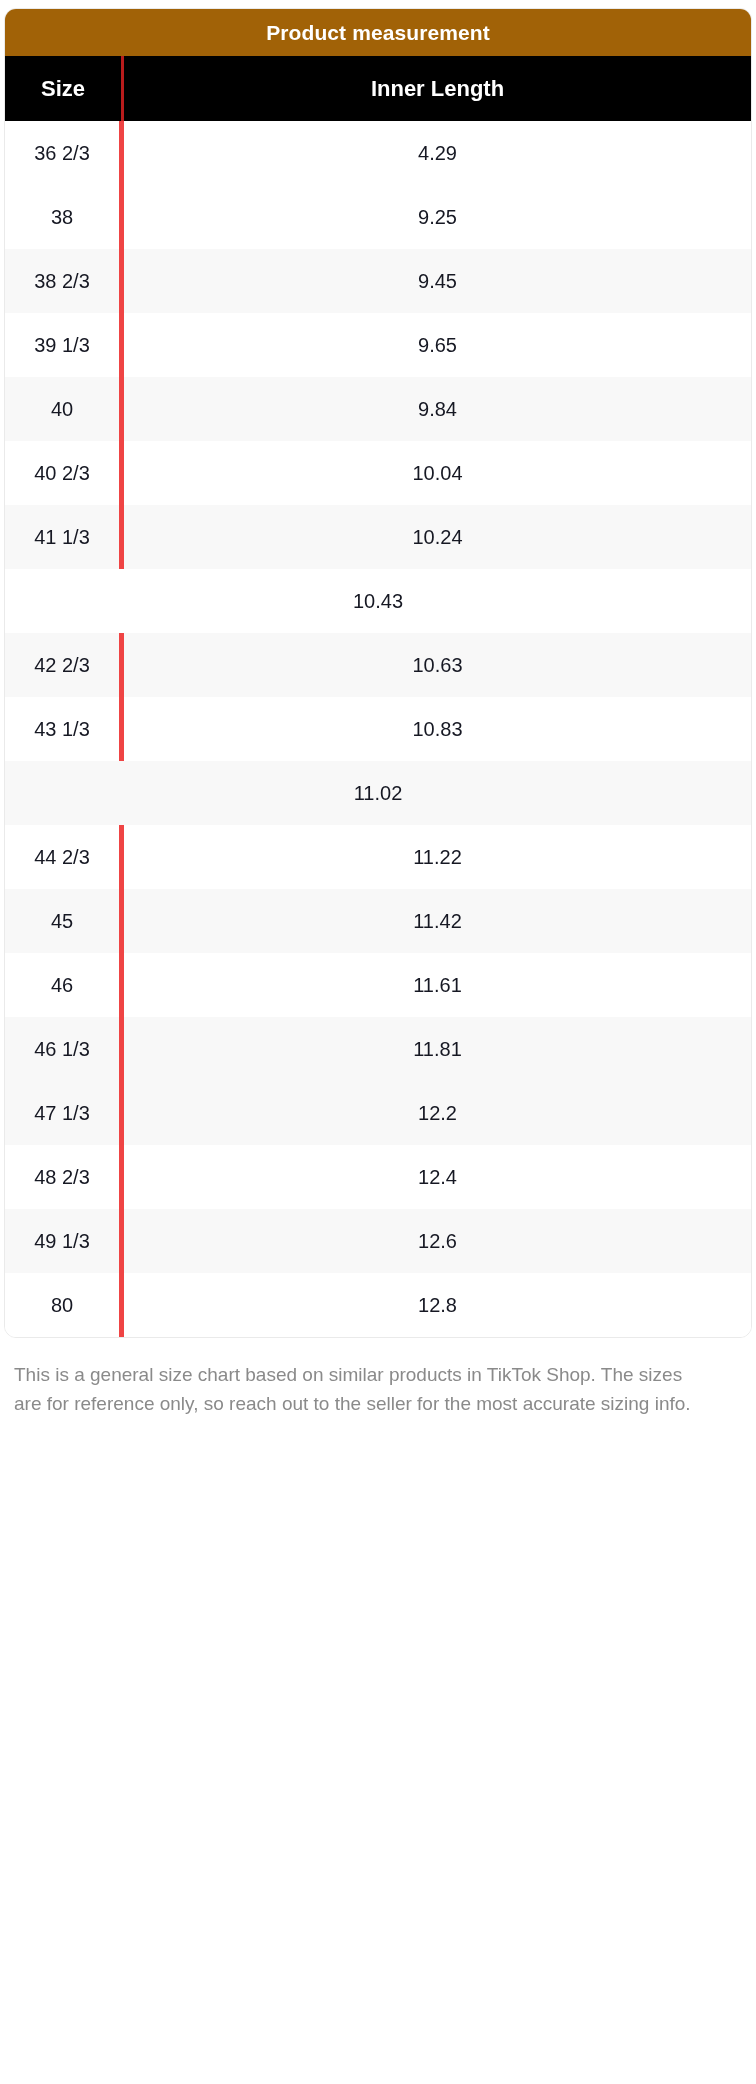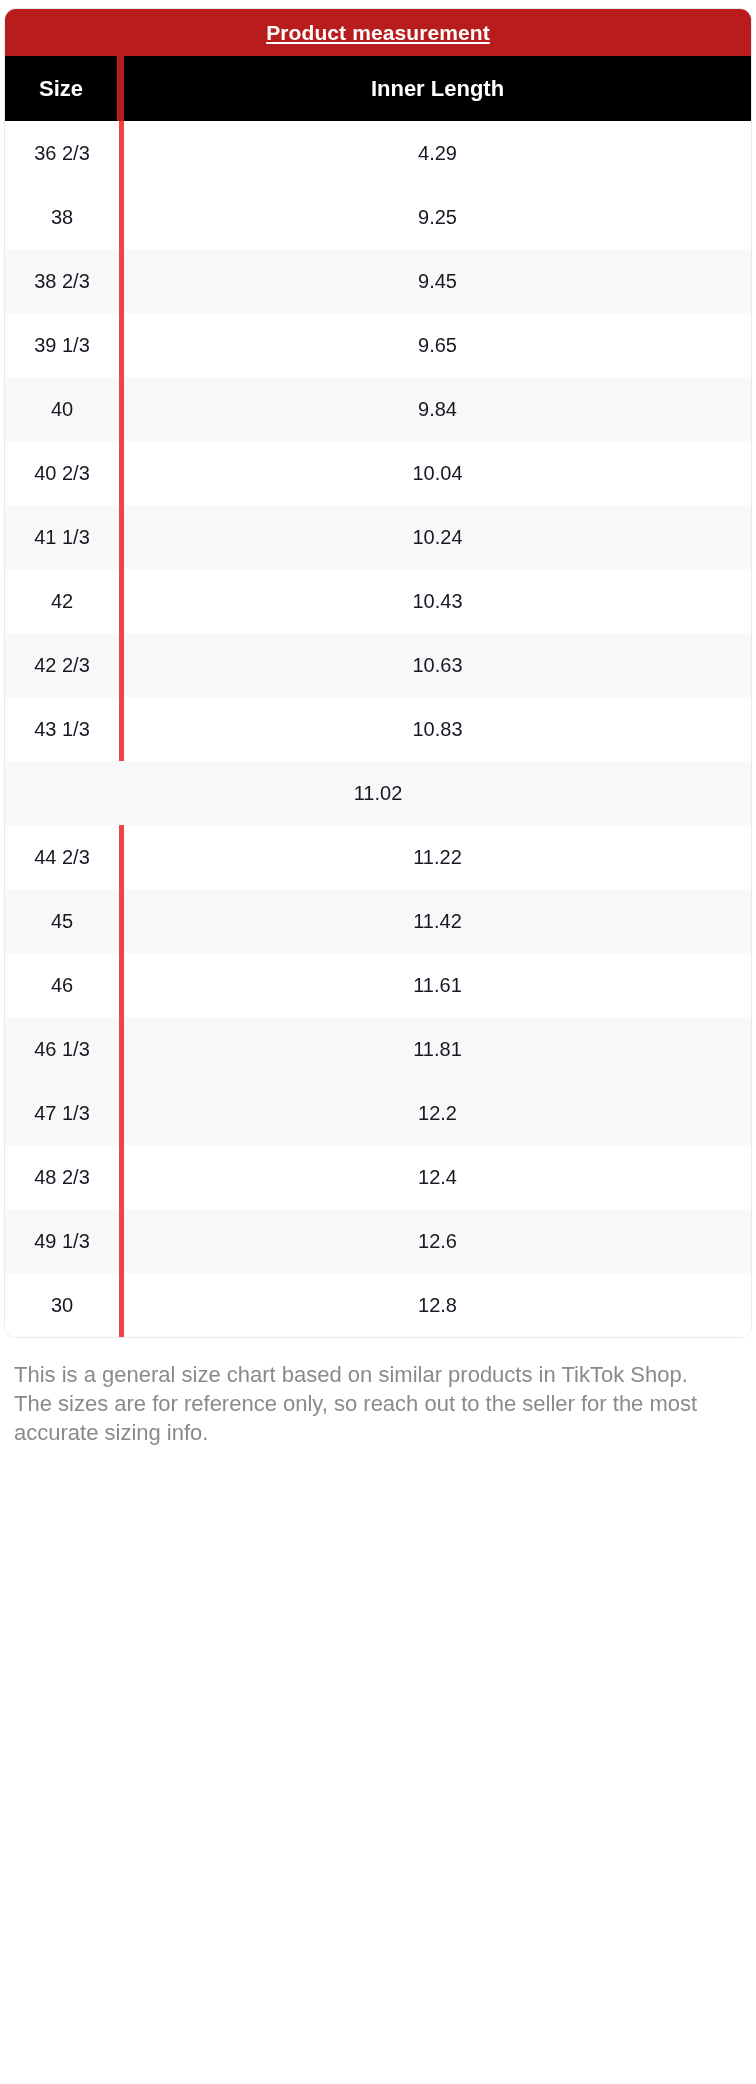--- a/index.html
+++ b/index.html
@@ -14,49 +14,48 @@
     width: 748px;
     margin: 0 auto;
     border: 1px solid #eaeaea;
     border-radius: 12px;
     overflow: hidden;
     background: #ffffff;
   }
 
   .card-title {
     height: 47px;
-    background: #b91c1c;
+    background: #a16207;
     color: #ffffff;
     font-size: 21px;
     font-weight: bold;
     display: flex;
     align-items: center;
     justify-content: center;
     letter-spacing: 0.1px;
-    text-decoration: underline;
   }
 
   .table { width: 100%; }
 
   .row {
     display: flex;
     width: 100%;
   }
 
   .head-row {
     background: #000000;
     height: 65px;
   }
   .head-row .cell {
     color: #ffffff;
     font-size: 22px;
     font-weight: bold;
   }
   .head-row .cell-size {
-    border-right: 7px solid #b91c1c;
+    border-right: 3px solid #b91c1c;
   }
 
   .data-row { height: 64px; }
   .data-row.odd  { background: #ffffff; }
   .data-row.even { background: #f8f8f8; }
 
   .cell {
     display: flex;
     align-items: center;
     justify-content: center;
@@ -68,21 +67,21 @@
     flex: 0 0 119px;
     border-right: 5px solid #ef4444;
   }
   .cell-value {
     flex: 1 1 auto;
   }
 
   .footer-note {
     margin: 22px 10px 0 10px;
     color: #8a8a8a;
-    font-size: 22px;
+    font-size: 19px;
     line-height: 29px;
     max-width: 700px;
   }
 </style>
 </head>
 <body>
 
 <div class="card">
 
   <div class="card-title">Product measurement</div>
@@ -117,21 +116,20 @@
         </div>
         <div class="row data-row odd">
           <div class="cell cell-size">40 2/3</div>
           <div class="cell cell-value">10.04</div>
         </div>
         <div class="row data-row even">
           <div class="cell cell-size">41 1/3</div>
           <div class="cell cell-value">10.24</div>
         </div>
         <div class="row data-row odd">
-          <div class="cell cell-size">42</div>
           <div class="cell cell-value">10.43</div>
         </div>
         <div class="row data-row even">
           <div class="cell cell-size">42 2/3</div>
           <div class="cell cell-value">10.63</div>
         </div>
         <div class="row data-row odd">
           <div class="cell cell-size">43 1/3</div>
           <div class="cell cell-value">10.83</div>
         </div>
@@ -160,21 +158,21 @@
         </div>
         <div class="row data-row odd">
           <div class="cell cell-size">48 2/3</div>
           <div class="cell cell-value">12.4</div>
         </div>
         <div class="row data-row even">
           <div class="cell cell-size">49 1/3</div>
           <div class="cell cell-value">12.6</div>
         </div>
         <div class="row data-row odd">
-          <div class="cell cell-size">30</div>
+          <div class="cell cell-size">80</div>
           <div class="cell cell-value">12.8</div>
         </div>
       </div>
 
   </div>
 </div>
 
 <div class="footer-note">This is a general size chart based on similar products in TikTok Shop. The sizes are for reference only, so reach out to the seller for the most accurate sizing info.</div>
 
 </body></html>

